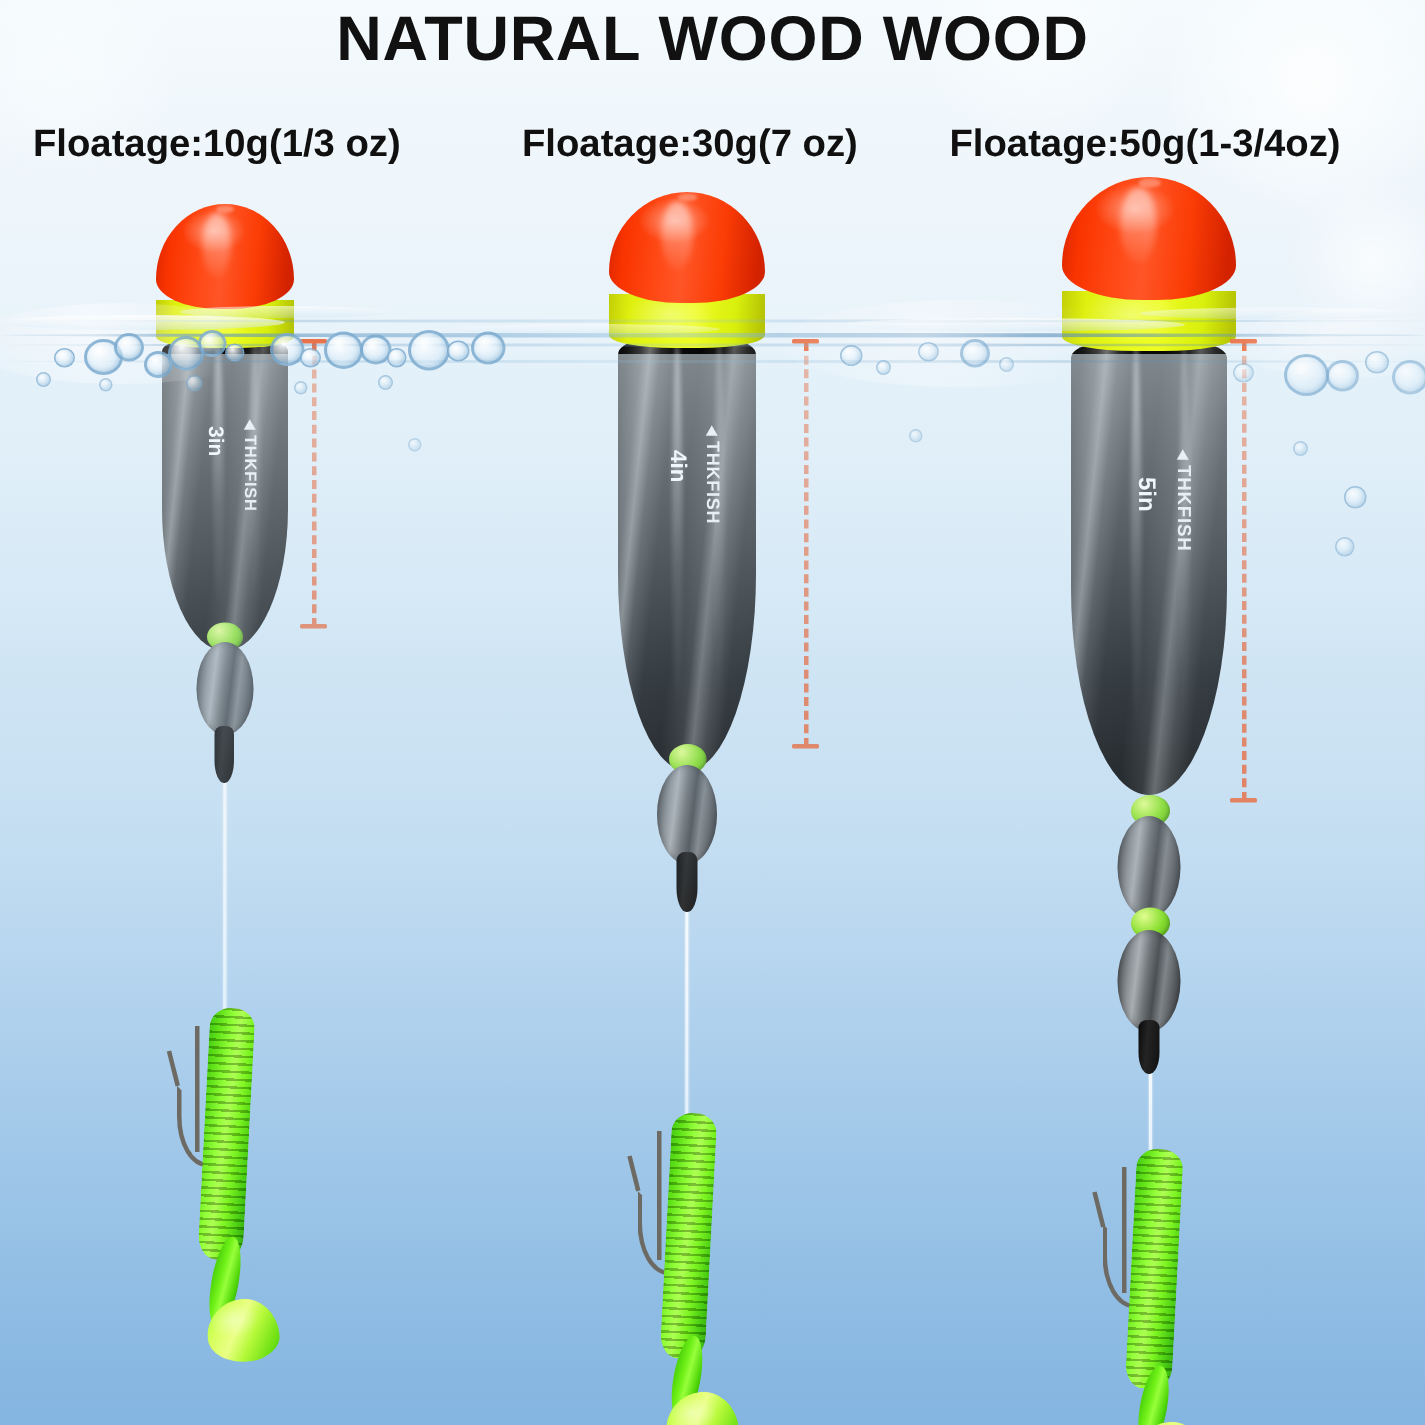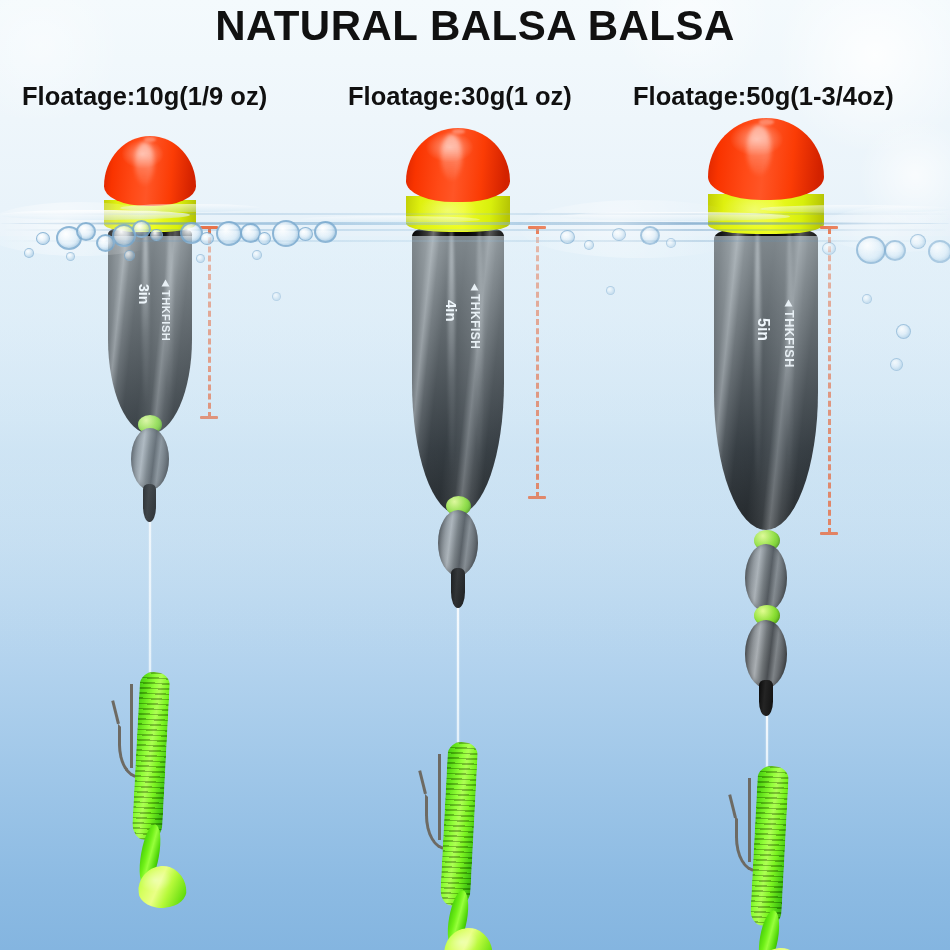--- a/index.html
+++ b/index.html
@@ -324,24 +324,24 @@
 </head>
 <body>
 
 <div id="scene">
 
   <div class="blob" style="left:770px;top:-40px;width:210px;height:190px;"></div>
   <div class="blob" style="left:855px;top:120px;width:120px;height:110px;opacity:.8;"></div>
   <div class="blob" style="left:600px;top:-60px;width:180px;height:150px;opacity:.6;"></div>
   <div class="blob" style="left:-50px;top:-30px;width:180px;height:150px;opacity:.5;"></div>
 
-  <div id="title">NATURAL BALSA BALSA</div>
-
-  <div class="caption" style="left:22px;">Floatage:10g(1/9 oz)</div>
-  <div class="caption" style="left:348px;">Floatage:30g(1 oz)</div>
+  <div id="title">NATURAL WOOD WOOD</div>
+
+  <div class="caption" style="left:22px;">Floatage:10g(1/3 oz)</div>
+  <div class="caption" style="left:348px;">Floatage:30g(7 oz)</div>
   <div class="caption" style="left:633px;text-align:right;">Floatage:50g(1-3/4oz)</div>
 
   <div class="rig" style="left:0;top:0;width:320px;height:950px;">
 
     <div class="line" style="left:149px;top:492px;height:182px;"></div>
 
     <div class="float-body" style="left:108px;top:228px;width:84px;height:206px;">
       <div class="hl" style="left:34px;"></div>
       <div class="hl" style="left:58px;opacity:.55;"></div>
     </div>

